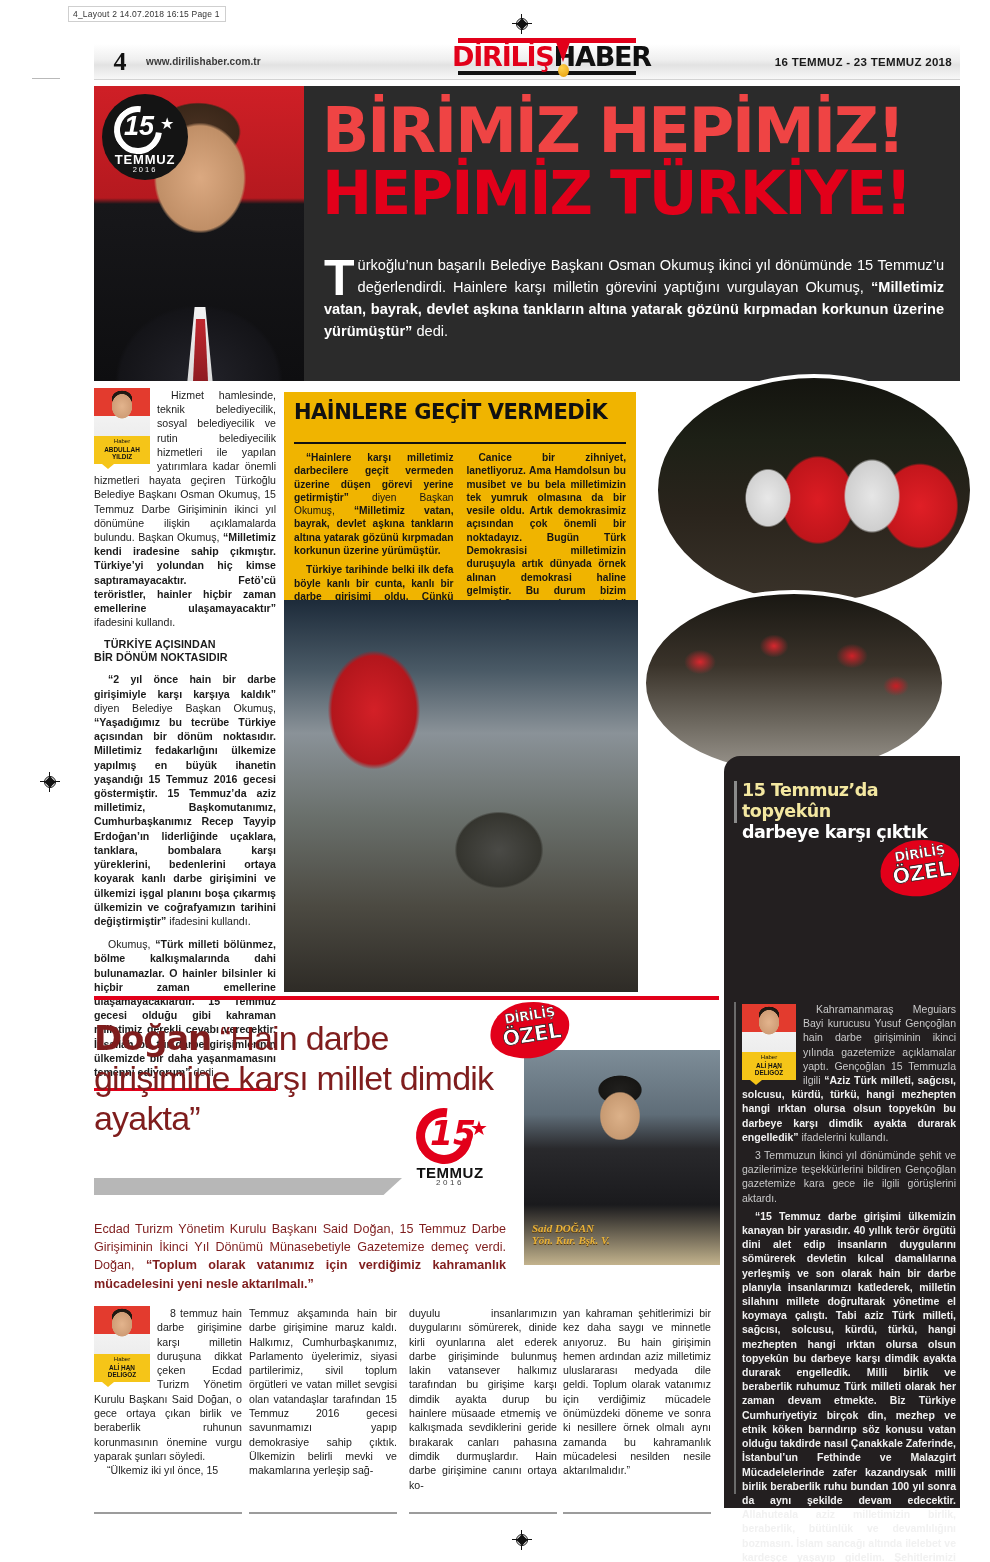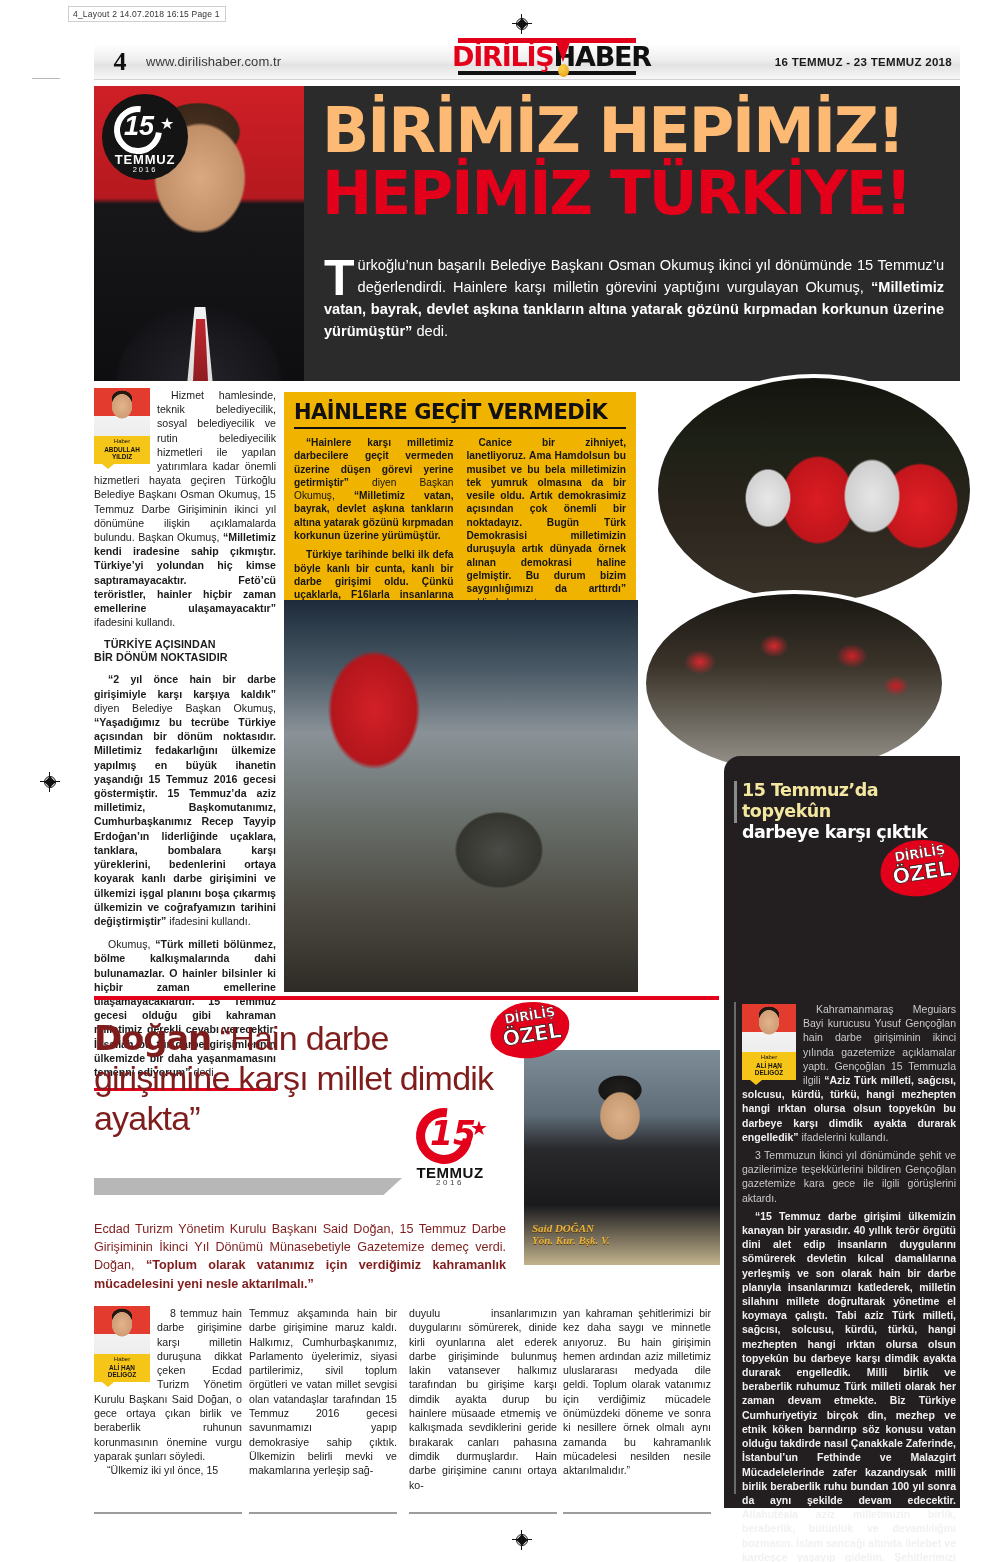--- a/index.html
+++ b/index.html
@@ -39,21 +39,21 @@
   .masthead {
     position: absolute; left: 62px; top: 44px; width: 866px; height: 36px;
     background: linear-gradient(to bottom,#ffffff 0%,#efefef 45%,#e2e2e2 60%,#f7f7f7 100%);
     border-bottom: 1px solid #d3d3d3;
     display: flex; align-items: center;
   }
   .page-number {
     font-size: 26px; font-weight: 700; color: #111; width: 52px;
     text-align: center; font-family: "Liberation Serif", serif;
   }
-  .site-url { font-size: 13px; font-weight: 400; color: #3a3a3a; letter-spacing: .1px; }
+  .site-url { font-size: 10px; font-weight: 700; color: #3a3a3a; letter-spacing: .1px; }
   .masthead-date {
     margin-left: auto; margin-right: 8px; font-size: 11.5px;
     font-weight: 700; color: #1a1a1a; letter-spacing: .3px;
   }
   .logo-wrap {
     position: absolute; left: 420px; top: 38px; width: 190px; height: 42px;
     text-align: center;
   }
   .logo-bar { width: 178px; height: 5px; background: #e2001a; margin: 0 auto; }
   .logo-text {
@@ -110,21 +110,21 @@
   .badge15 .star { position: absolute; left: 58px; top: 20px; font-size: 16px; }
   .badge15 .mon { position: absolute; left: 0; top: 58px; width: 86px; font-size: 13px; font-weight: 700; letter-spacing: .8px; }
   .badge15 .yr  { position: absolute; left: 0; top: 71px; width: 86px; font-size: 7.5px; letter-spacing: 2px; }
 
   .headline-1, .headline-2 {
     position: absolute; left: 228px;
     font-family: "DejaVu Sans", sans-serif; font-weight: 700;
     font-size: 62px; line-height: 62px; letter-spacing: -2px;
     white-space: nowrap;
   }
-  .headline-1 { top: 14px; color: #fdba74; }
+  .headline-1 { top: 14px; color: #ef4444; }
   .headline-2 { top: 76px; color: #e2001a; font-size: 60px; }
 
   .hero-intro {
     position: absolute; left: 230px; top: 168px; width: 620px;
     color: #fff; font-size: 14.6px; line-height: 22px; text-align: justify;
     font-family: "Liberation Sans", sans-serif;
   }
   .hero-intro .dropcap {
     float: left; font-size: 50px; line-height: 40px; font-weight: 700;
     margin: 4px 3px 0 0; font-family: "Liberation Sans", sans-serif;
@@ -164,21 +164,21 @@
   }
   .rule-red { height: 3px; background: #e2001a; margin: 8px 0 0 0; }
 
   
   .yellowbox {
     position: absolute; left: 252px; top: 392px; width: 352px; height: 226px;
     background: #f0b400; padding: 8px 10px 6px 10px; overflow: hidden;
   }
   .yellowbox h2 {
     font-family: "DejaVu Sans", sans-serif; font-size: 21px; font-weight: 700;
-    letter-spacing: -.5px; color: #111; padding-bottom: 3px;
+    letter-spacing: -.5px; color: #111; padding-bottom: 18px;
     border-bottom: 2px solid #111; margin-bottom: 7px;
   }
   .yb-cols { column-count: 2; column-gap: 13px; }
   .yb-cols p {
     font-size: 10.2px; line-height: 13.3px; font-weight: 700; color: #141414;
     text-indent: 12px; margin-bottom: 6px; text-align: justify;
   }
   .yb-cols p span.reg { font-weight: 400; }
 
   

